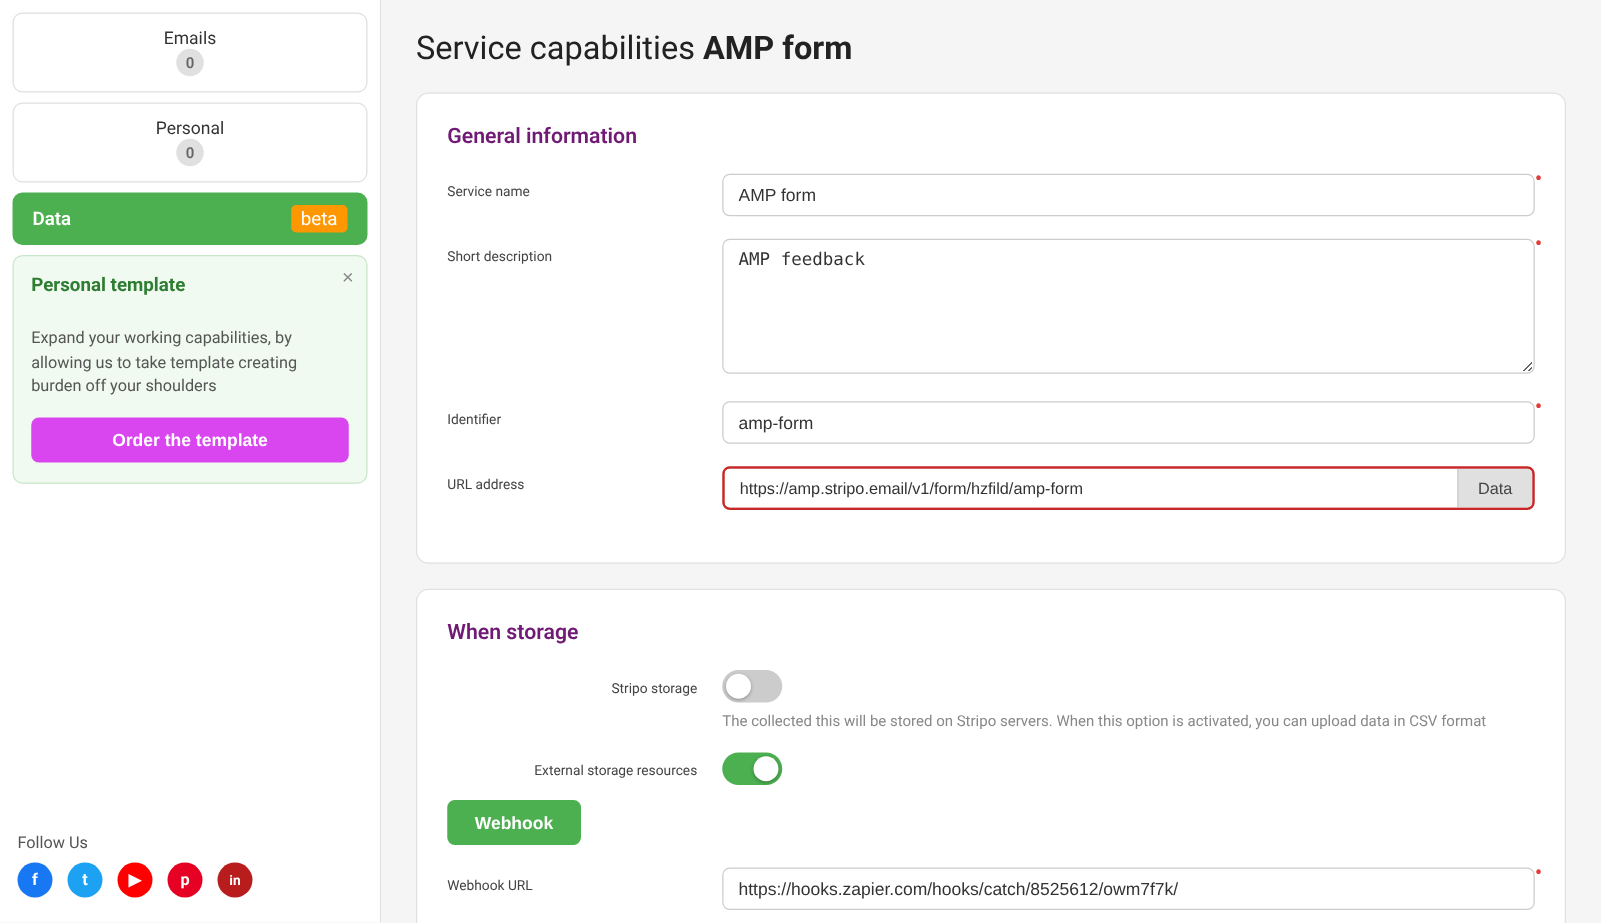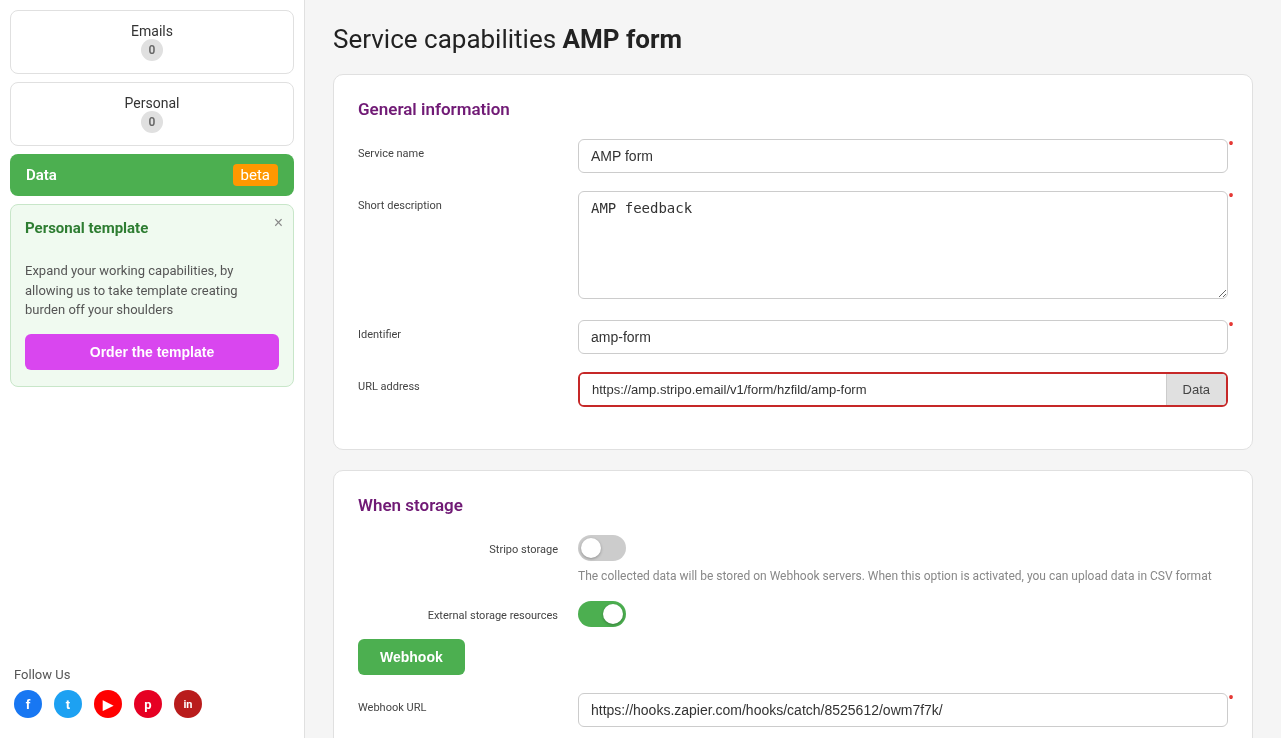--- a/index.html
+++ b/index.html
@@ -388,21 +388,21 @@
     <div class="form-row-toggle">
       <div class="form-label">Stripo storage</div>
       <div class="toggle-wrapper">
         <label class="toggle">
           <div class="toggle-track">
             <div class="toggle-thumb"></div>
           </div>
         </label>
       </div>
     </div>
-    <div class="toggle-description" style="margin-bottom: 18px; margin-left: 220px;">The collected data will be stored on Webhook servers. When this option is activated, you can upload data in CSV format</div>
+    <div class="toggle-description" style="margin-bottom: 18px; margin-left: 220px;">The collected this will be stored on Stripo servers. When this option is activated, you can upload data in CSV format</div>
 
     <div class="form-row-toggle">
       <div class="form-label">External storage resources</div>
       <div class="toggle-wrapper">
         <label class="toggle">
           <div class="toggle-track on">
             <div class="toggle-thumb"></div>
           </div>
         </label>
       </div>

